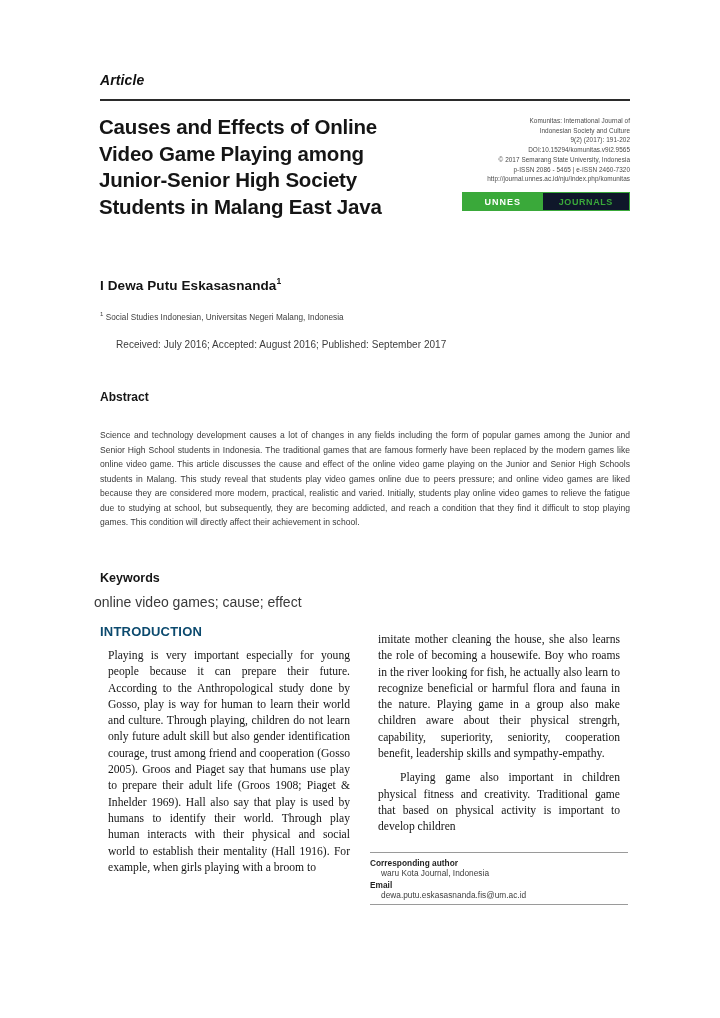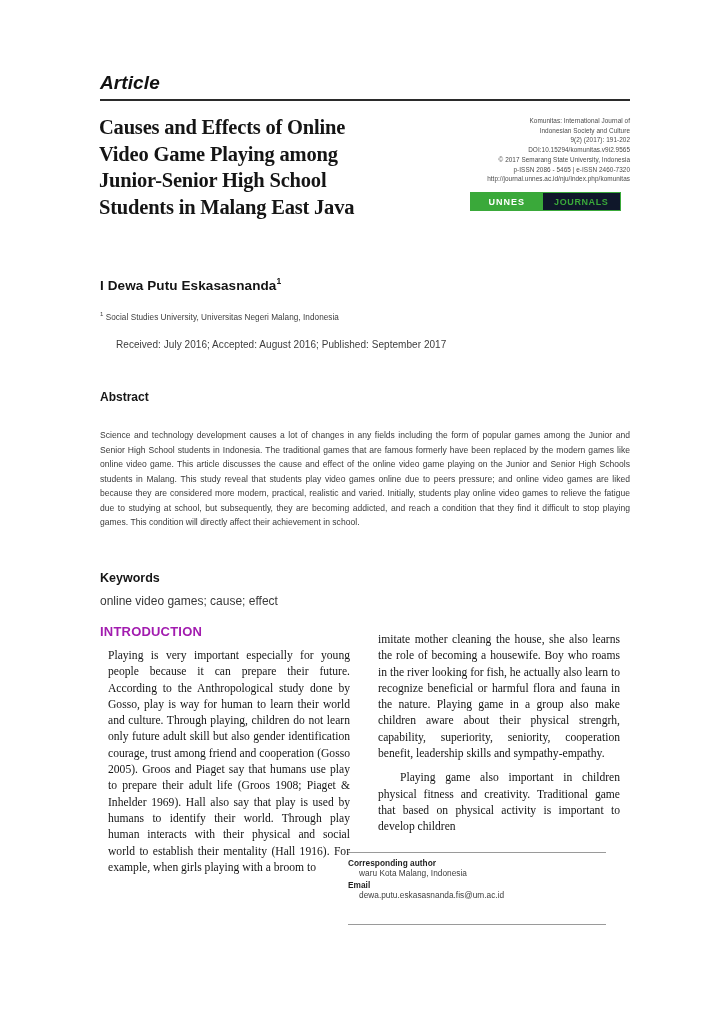--- a/index.html
+++ b/index.html
@@ -23,21 +23,21 @@
     height: 1018px;
     background: #fff;
     overflow: hidden;
   }
 
   
   .article-kicker {
     position: absolute;
     left: 100px;
     top: 72px;
-    font-size: 19px;
+    font-size: 14px;
     font-weight: bold;
     font-style: italic;
     letter-spacing: .1px;
     color: #111;
   }
   .rule-top {
     position: absolute;
     left: 100px;
     top: 99px;
     width: 530px;
@@ -48,43 +48,42 @@
   .title {
     position: absolute;
     left: 99px;
     top: 114px;
     width: 330px;
     font-size: 20.5px;
     line-height: 26.5px;
     font-weight: bold;
     letter-spacing: -0.2px;
     color: #151515;
-    font-family: Liberation Serif, serif;
   }
   .title div { white-space: nowrap; }
 
   
   .journal-meta {
     position: absolute;
     right: 90px;
     top: 116px;
     width: 212px;
     text-align: right;
     font-size: 6.4px;
     line-height: 9.7px;
     color: #4a4a4a;
     letter-spacing: .05px;
   }
   .journal-meta div { white-space: nowrap; }
 
   .unnes-logo {
     position: absolute;
-    right: 99px;
+    right: 90px;
     top: 192px;
-    width: 151px;
+    width: 168px;
     height: 19px;
     display: flex;
     border: 1.5px solid #3aa93a;
     box-sizing: border-box;
     background: #fff;
   }
   .unnes-logo .lhs {
     background: #3aa93a;
     color: #fff;
     flex: 0 0 48%;
@@ -163,68 +162,68 @@
   .keywords-head {
     position: absolute;
     left: 100px;
     top: 571px;
     font-size: 12.5px;
     font-weight: bold;
     color: #161616;
   }
   .keywords-body {
     position: absolute;
-    left: 100px;
+    left: 94px;
     top: 594px;
-    font-size: 12px;
+    font-size: 14px;
     color: #3a3a3a;
   }
 
   
   .col-left {
     position: absolute;
     left: 100px;
     top: 624px;
     width: 258px;
   }
   .col-right {
     position: absolute;
     left: 370px;
     top: 624px;
     width: 258px;
   }
   .section-head {
     font-family: "Liberation Sans", sans-serif;
     font-size: 13px;
     font-weight: bold;
-    color: #a21caf;
+    color: #0c4a6e;
     letter-spacing: .2px;
     margin: 0 0 9px 0;
   }
   .body-par {
     font-family: "Liberation Serif", serif;
     font-size: 11.6px;
     line-height: 16.3px;
     text-align: justify;
     color: #141414;
     margin: 8px;
     hyphens: none;
   }
   .body-par + .body-par { text-indent: 22px; }
   .col-right .body-par:first-child { text-indent: 0; }
 
   
   .corr-box {
     position: absolute;
-    left: 348px;
+    left: 370px;
     top: 852px;
     width: 258px;
     border-top: 1px solid #9a9a9a;
     border-bottom: 1px solid #9a9a9a;
-    padding: 5px 0 22px 0;
+    padding: 5px 0 2px 0;
     box-sizing: border-box;
   }
   .corr-label {
     font-size: 8.3px;
     font-weight: bold;
     color: #1f1f1f;
     letter-spacing: .02px;
   }
   .corr-text {
     font-size: 8.3px;
@@ -238,59 +237,59 @@
 <body>
 
 <div class="page">
 
   <div class="article-kicker">Article</div>
   <div class="rule-top"></div>
 
   <div class="title">
     <div>Causes and Effects of Online</div>
     <div>Video Game Playing among</div>
-    <div>Junior-Senior High School</div>
+    <div>Junior-Senior High Society</div>
     <div>Students in Malang East Java</div>
   </div>
 
   <div class="journal-meta">
     <div>Komunitas: International Journal of</div>
     <div>Indonesian Society and Culture</div>
     <div>9(2) (2017): 191-202</div>
     <div>DOI:10.15294/komunitas.v9i2.9565</div>
     <div>© 2017 Semarang State University, Indonesia</div>
     <div>p-ISSN 2086 - 5465 | e-ISSN 2460-7320</div>
     <div>http://journal.unnes.ac.id/nju/index.php/komunitas</div>
   </div>
 
   <div class="unnes-logo">
     <div class="lhs">UNNES</div>
     <div class="rhs">JOURNALS</div>
   </div>
 
   <div class="author-name"><span>I Dewa Putu Eskasasnanda</span><sup>1</sup></div>
-  <div class="affiliation"><sup>1</sup><span> Social Studies University, Universitas Negeri Malang, Indonesia</span></div>
+  <div class="affiliation"><sup>1</sup><span> Social Studies Indonesian, Universitas Negeri Malang, Indonesia</span></div>
   <div class="dates">Received: July 2016; Accepted: August 2016; Published: September 2017</div>
 
   <div class="abstract-head">Abstract</div>
   <div class="abstract-body">Science and technology development causes a lot of changes in any fields including the form of popular games among the Junior and Senior High School students in Indonesia. The traditional games that are famous formerly have been replaced by the modern games like online video game. This article discusses the cause and effect of the online video game playing on the Junior and Senior High Schools students in Malang. This study reveal that students play video games online due to peers pressure; and  online video games are  liked because they are considered more modern, practical, realistic and varied. Initially,  students play online video games to relieve the fatigue due to studying at school, but subsequently, they are becoming addicted, and reach a condition that they find it  difficult to stop playing games. This condition will directly affect their achievement in school.</div>
 
   <div class="keywords-head">Keywords</div>
   <div class="keywords-body">online video games; cause; effect</div>
 
   <div class="col-left">
     <div class="section-head">INTRODUCTION</div>
     <p class="body-par">Playing is very important especially for young people because it can prepare their future.  According to the Anthropological study done by Gosso, play is way for human to learn their world and culture. Through playing, children do not learn only future adult skill but also gender identification courage, trust among friend and cooperation (Gosso 2005). Groos and Piaget say that humans use play to prepare their adult life (Groos 1908; Piaget &amp; Inhelder 1969). Hall also say that play is used by humans to identify their world. Through play human interacts with their physical and social world to establish their mentality (Hall 1916). For example, when girls playing with a broom to</p>
   </div>
 
   <div class="col-right">
     <p class="body-par">imitate mother cleaning the house, she also learns the role of becoming a housewife.  Boy who roams in the river looking for fish, he actually also learn to recognize  beneficial or harmful flora and fauna in the nature.  Playing game in a group also make children aware about their physical strengrh, capability, superiority, seniority, cooperation benefit, leadership skills and sympathy-empathy.</p>
     <p class="body-par">Playing game also important in children physical fitness and creativity. Traditional game that based on physical activity is important to develop children</p>
   </div>
 
   <div class="corr-box">
     <div class="corr-label">Corresponding author</div>
-    <div class="corr-text">waru Kota Malang, Indonesia</div>
+    <div class="corr-text">waru Kota Journal, Indonesia</div>
     <div class="corr-label">Email</div>
     <div class="corr-text">dewa.putu.eskasasnanda.fis@um.ac.id</div>
   </div>
 
 </div>
 
 </body></html>

